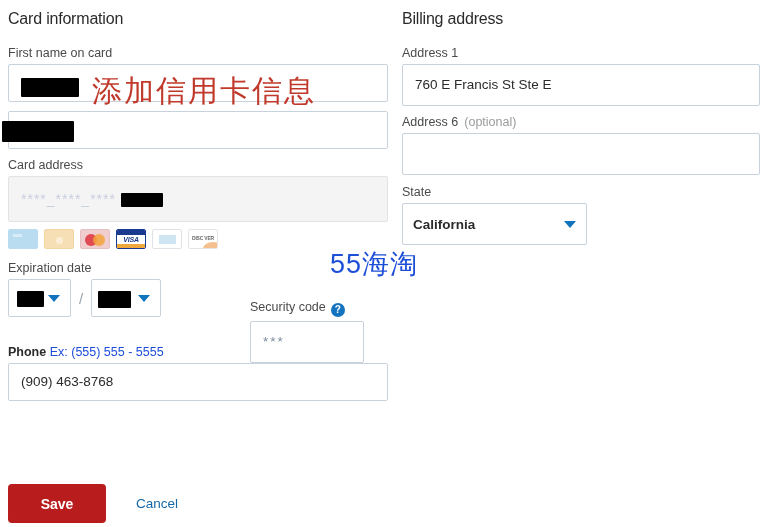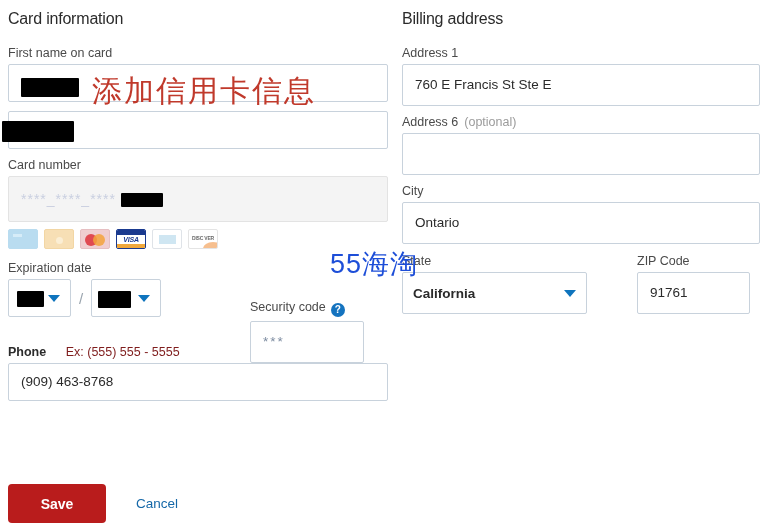--- a/index.html
+++ b/index.html
@@ -80,23 +80,23 @@
   }
   .field-label .optional {
     color: #9b9b9b;
     margin-left: 6px;
   }
   .label-strong {
     color: #2b2b2b;
     font-weight: bold;
   }
   .label-hint {
-    color: #7f1d1d;
+    color: #1d4ed8;
     font-weight: normal;
-    margin-left: 16px;
+    margin-left: 0;
   }
 
   .input {
     box-sizing: border-box;
     width: 100%;
     height: 38px;
     border: 1px solid #c8d2dc;
     border-radius: 2px;
     background: #ffffff;
     padding: 0 12px;
@@ -324,21 +324,21 @@
       </div>
     </div>
 
     <div class="field-row" style="margin-top:9px;">
       <div class="input" style="position:relative;">
         <span class="redact-abs" style="left:-7px;top:9px;width:72px;height:21px;"></span>
       </div>
     </div>
 
     <div class="field-row" style="margin-top:9px;">
-      <span class="field-label">Card number</span>
+      <span class="field-label">Card address</span>
       <div class="input readonly-card">
         <span class="masked-number">****_****_****</span>
         <span class="redact-abs" style="left:112px;top:16px;width:42px;height:14px;"></span>
       </div>
     </div>
 
     <div class="card-icons">
       <div class="card-ico ico-generic"></div>
       <div class="card-ico ico-amex"></div>
       <div class="card-ico ico-mc">
@@ -400,37 +400,29 @@
       <div class="input" style="height:42px;line-height:40px;"><span>760 E Francis St Ste E</span></div>
     </div>
 
     <div class="field-row" style="margin-top:9px;">
       <span class="field-label">
         <span>Address 6</span><span class="optional">(optional)</span>
       </span>
       <div class="input" style="height:42px;line-height:40px;"><span></span></div>
     </div>
 
-    <div class="field-row" style="margin-top:9px;">
-      <span class="field-label">City</span>
-      <div class="input" style="height:42px;line-height:40px;"><span>Ontario</span></div>
-    </div>
 
     <div class="sz-row">
       <div class="sz-state">
         <span class="field-label">State</span>
         <div class="select" style="height:42px;">
           <span class="value bold">California</span>
           <span class="chevron"></span>
         </div>
       </div>
-      <div class="sz-zip">
-        <span class="field-label">ZIP Code</span>
-        <div class="input zip-input"><span>91761</span></div>
-      </div>
     </div>
 
   </div>
 
   <div class="annotation">添加信用卡信息</div>
 
   <div class="actions">
     <button class="btn-save">Save</button>
     <button class="btn-cancel">Cancel</button>
   </div>

